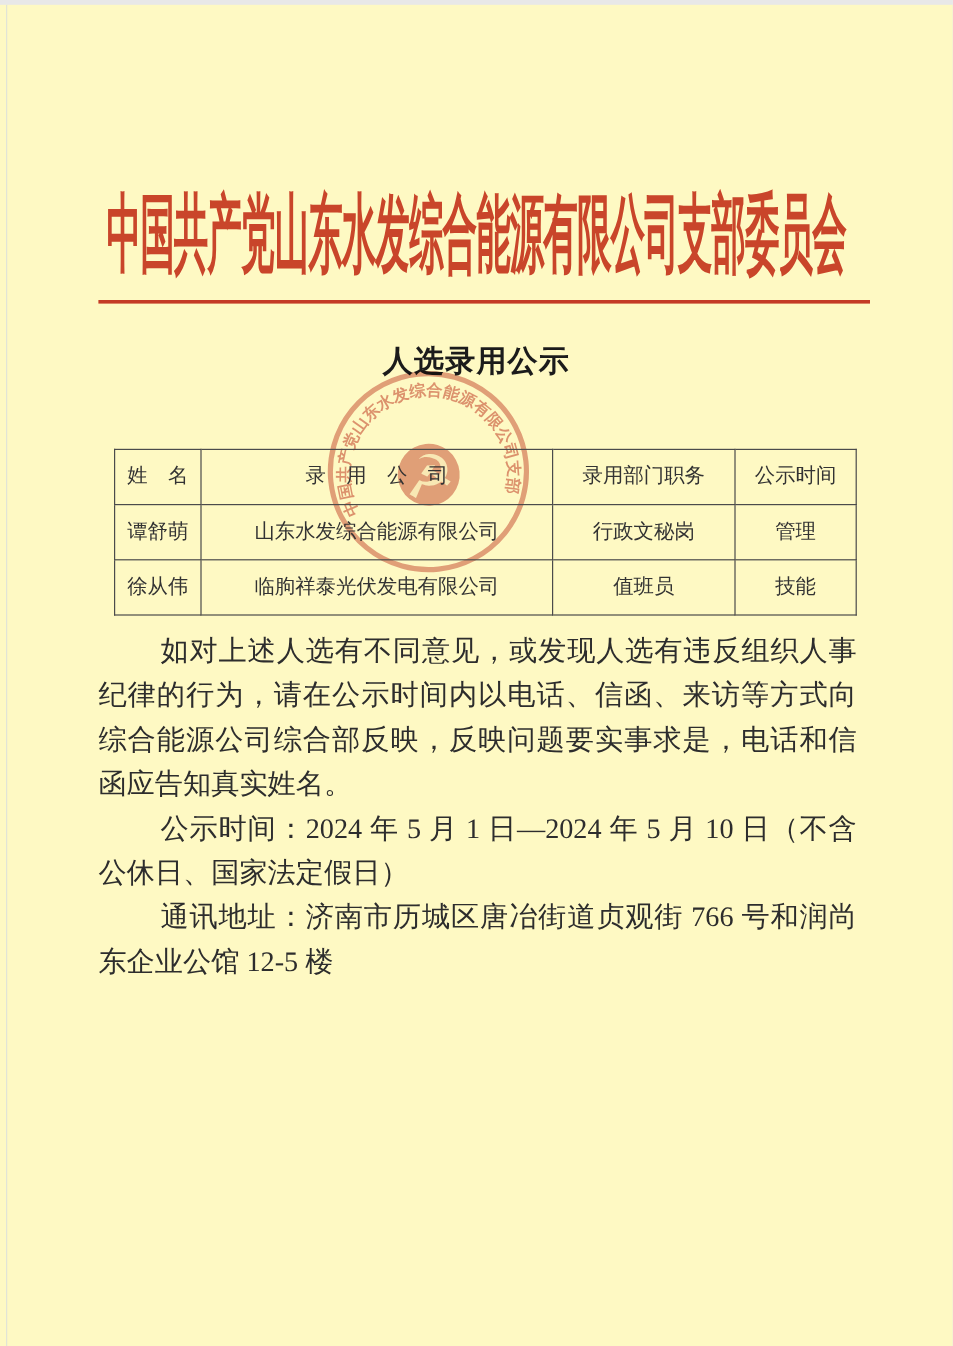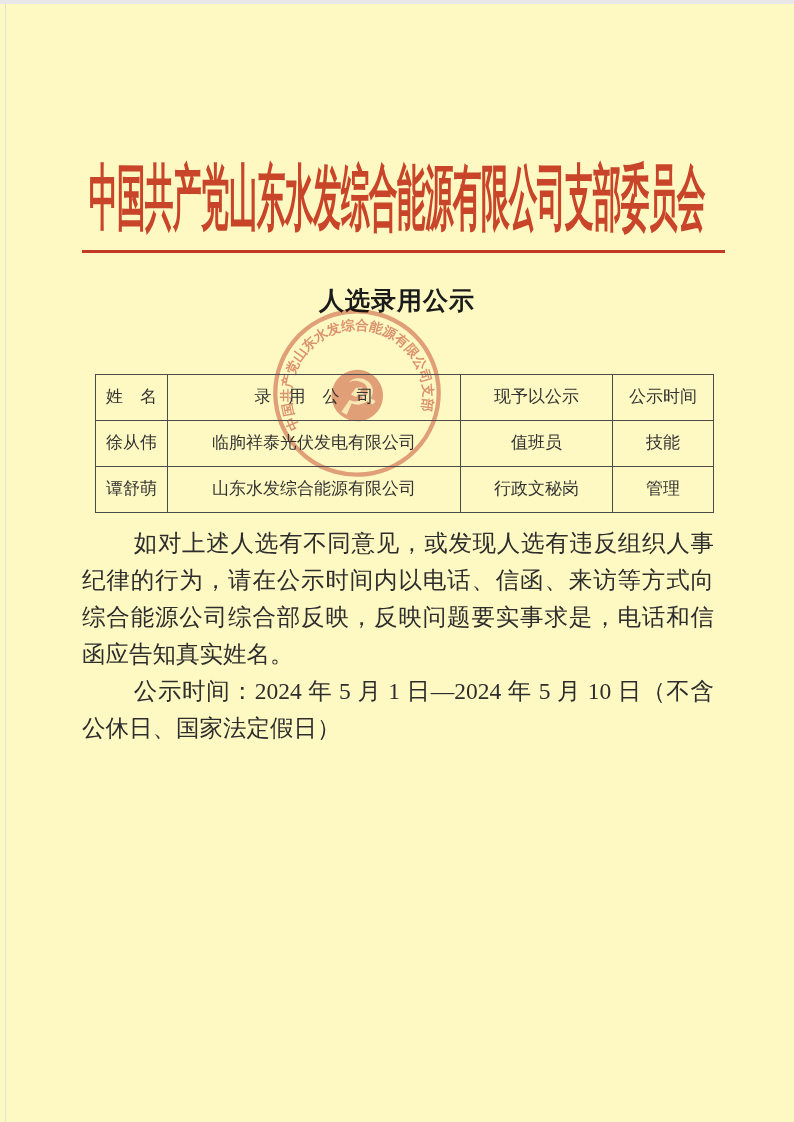--- a/index.html
+++ b/index.html
@@ -141,40 +141,41 @@
       <colgroup>
         <col style="width:72px">
           <col style="width:293px">
           <col style="width:152px">
           <col style="width:101px">
       </colgroup>
       <thead>
         <tr>
           <th>姓　名</th>
           <th>录　用　公　司</th>
-          <th>现予以公示</th>
+          <th>录用部门职务</th>
           <th>公示时间</th>
         </tr>
       </thead>
       <tbody>
         <tr>
+          <td>谭舒萌</td>
+          <td>山东水发综合能源有限公司</td>
+          <td>行政文秘岗</td>
+          <td>管理</td>
+        </tr>
+        <tr>
           <td>徐从伟</td>
           <td>临朐祥泰光伏发电有限公司</td>
           <td>值班员</td>
           <td>技能</td>
-        </tr>
-        <tr>
-          <td>谭舒萌</td>
-          <td>山东水发综合能源有限公司</td>
-          <td>行政文秘岗</td>
-          <td>管理</td>
         </tr>
       </tbody>
     </table>
 
     <p>如对上述人选有不同意见，或发现人选有违反组织人事纪律的行为，请在公示时间内以电话、信函、来访等方式向综合能源公司综合部反映，反映问题要实事求是，电话和信函应告知真实姓名。</p>
 
     <p>公示时间：2024 年 5 月 1 日—2024 年 5 月 10 日（不含公休日、国家法定假日）</p>
 
+    <p>通讯地址：济南市历城区唐冶街道贞观街 766 号和润尚东企业公馆 12-5 楼</p>
 
   </div>
 
 </div>
 
 </body></html>

